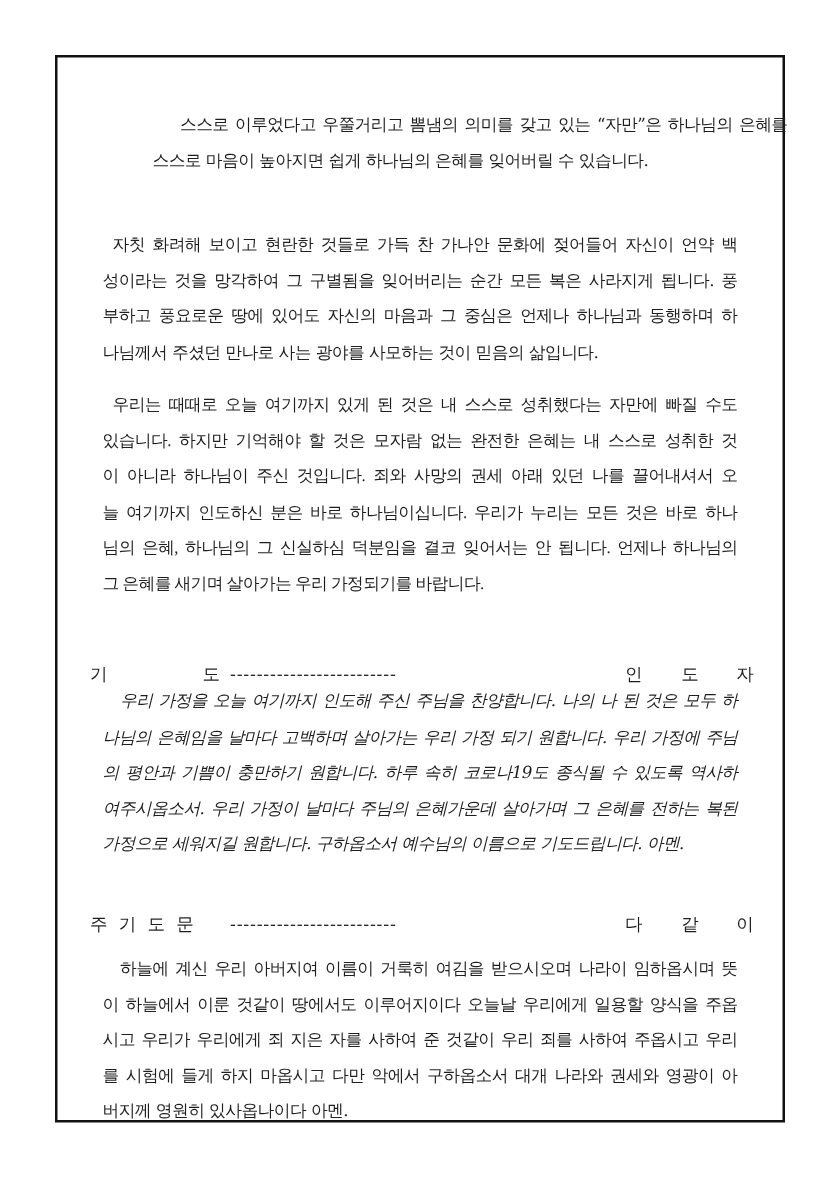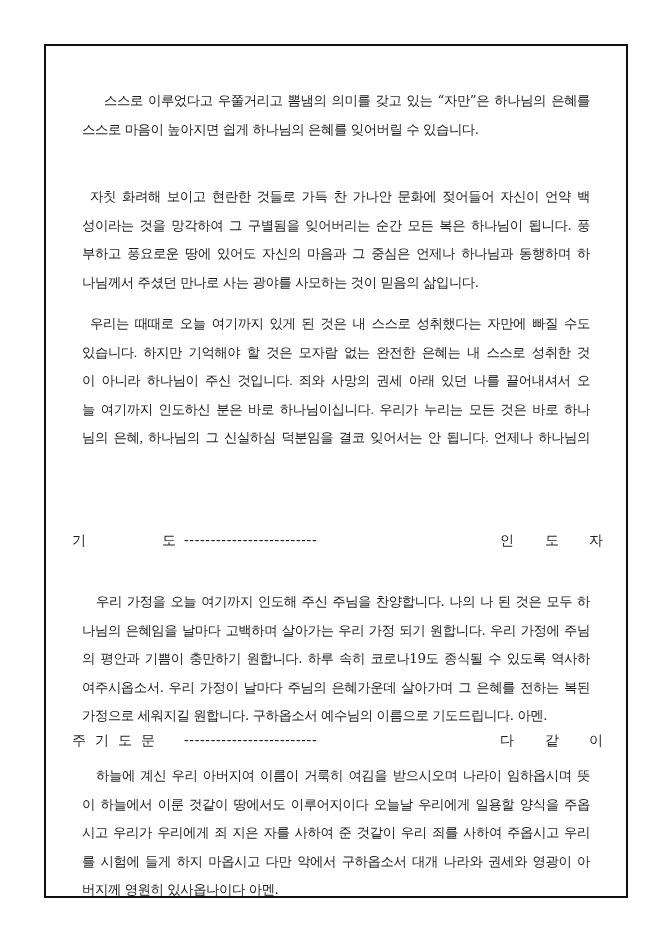--- a/index.html
+++ b/index.html
@@ -59,50 +59,51 @@
   }
   .heading .dashes {
     letter-spacing: 0.6px;
   }
 </style>
 </head>
 <body>
 
 <div class="page-frame"></div>
 
-<div class="para" style="top:87px;">
+<div class="para" style="top:87px;margin-left:40px;">
   <span class="line" style="padding-left:22px;">스스로 이루었다고 우쭐거리고 뽐냄의 의미를 갖고 있는 “자만”은 하나님의 은혜를</span>
   <span class="line last">스스로 마음이 높아지면 쉽게 하나님의 은혜를 잊어버릴 수 있습니다.</span>
 </div>
 
 <div class="para" style="top:183px;">
   <span class="line" style="padding-left:8px;">자칫 화려해 보이고 현란한 것들로 가득 찬 가나안 문화에 젖어들어 자신이 언약 백</span>
-  <span class="line">성이라는 것을 망각하여 그 구별됨을 잊어버리는 순간 모든 복은 하나님이 됩니다. 풍</span>
+  <span class="line">성이라는 것을 망각하여 그 구별됨을 잊어버리는 순간 모든 복은 사라지게 됩니다. 풍</span>
   <span class="line">부하고 풍요로운 땅에 있어도 자신의 마음과 그 중심은 언제나 하나님과 동행하며 하</span>
   <span class="line last">나님께서 주셨던 만나로 사는 광야를 사모하는 것이 믿음의 삶입니다.</span>
 </div>
 
 <div class="para" style="top:310px;font-family:Liberation Serif, serif;">
   <span class="line" style="padding-left:8px;">우리는 때때로 오늘 여기까지 있게 된 것은 내 스스로 성취했다는 자만에 빠질 수도</span>
   <span class="line">있습니다. 하지만 기억해야 할 것은 모자람 없는 완전한 은혜는 내 스스로 성취한 것</span>
   <span class="line">이 아니라 하나님이 주신 것입니다. 죄와 사망의 권세 아래 있던 나를 끌어내셔서 오</span>
   <span class="line">늘 여기까지 인도하신 분은 바로 하나님이십니다. 우리가 누리는 모든 것은 바로 하나</span>
   <span class="line">님의 은혜, 하나님의 그 신실하심 덕분임을 결코 잊어서는 안 됩니다. 언제나 하나님의</span>
+  <span class="line last">그 은혜를 새기며 살아가는 우리 가정되기를 바랍니다.</span>
 </div>
 
 <div class="heading" style="top:526px;">
   <span style="left:2px;">기</span>
   <span style="left:92px;">도</span>
   <span class="dashes" style="left:114px;">-------------------------</span>
   <span style="left:430px;">인</span>
   <span style="left:475px;">도</span>
   <span style="left:519px;">자</span>
 </div>
 
-<div class="para" style="top:588px;">
+<div class="para" style="top:548px;font-style:italic;">
   <span class="line" style="padding-left:14px;">우리 가정을 오늘 여기까지 인도해 주신 주님을 찬양합니다. 나의 나 된 것은 모두 하</span>
   <span class="line">나님의 은혜임을 날마다 고백하며 살아가는 우리 가정 되기 원합니다. 우리 가정에 주님</span>
   <span class="line">의 평안과 기쁨이 충만하기 원합니다. 하루 속히 코로나19도 종식될 수 있도록 역사하</span>
   <span class="line">여주시옵소서. 우리 가정이 날마다 주님의 은혜가운데 살아가며 그 은혜를 전하는 복된</span>
   <span class="line last">가정으로 세워지길 원합니다. 구하옵소서 예수님의 이름으로 기도드립니다. 아멘.</span>
 </div>
 
 <div class="heading" style="top:726px;">
   <span style="left:2px;">주</span>
   <span style="left:25px;">기</span>

